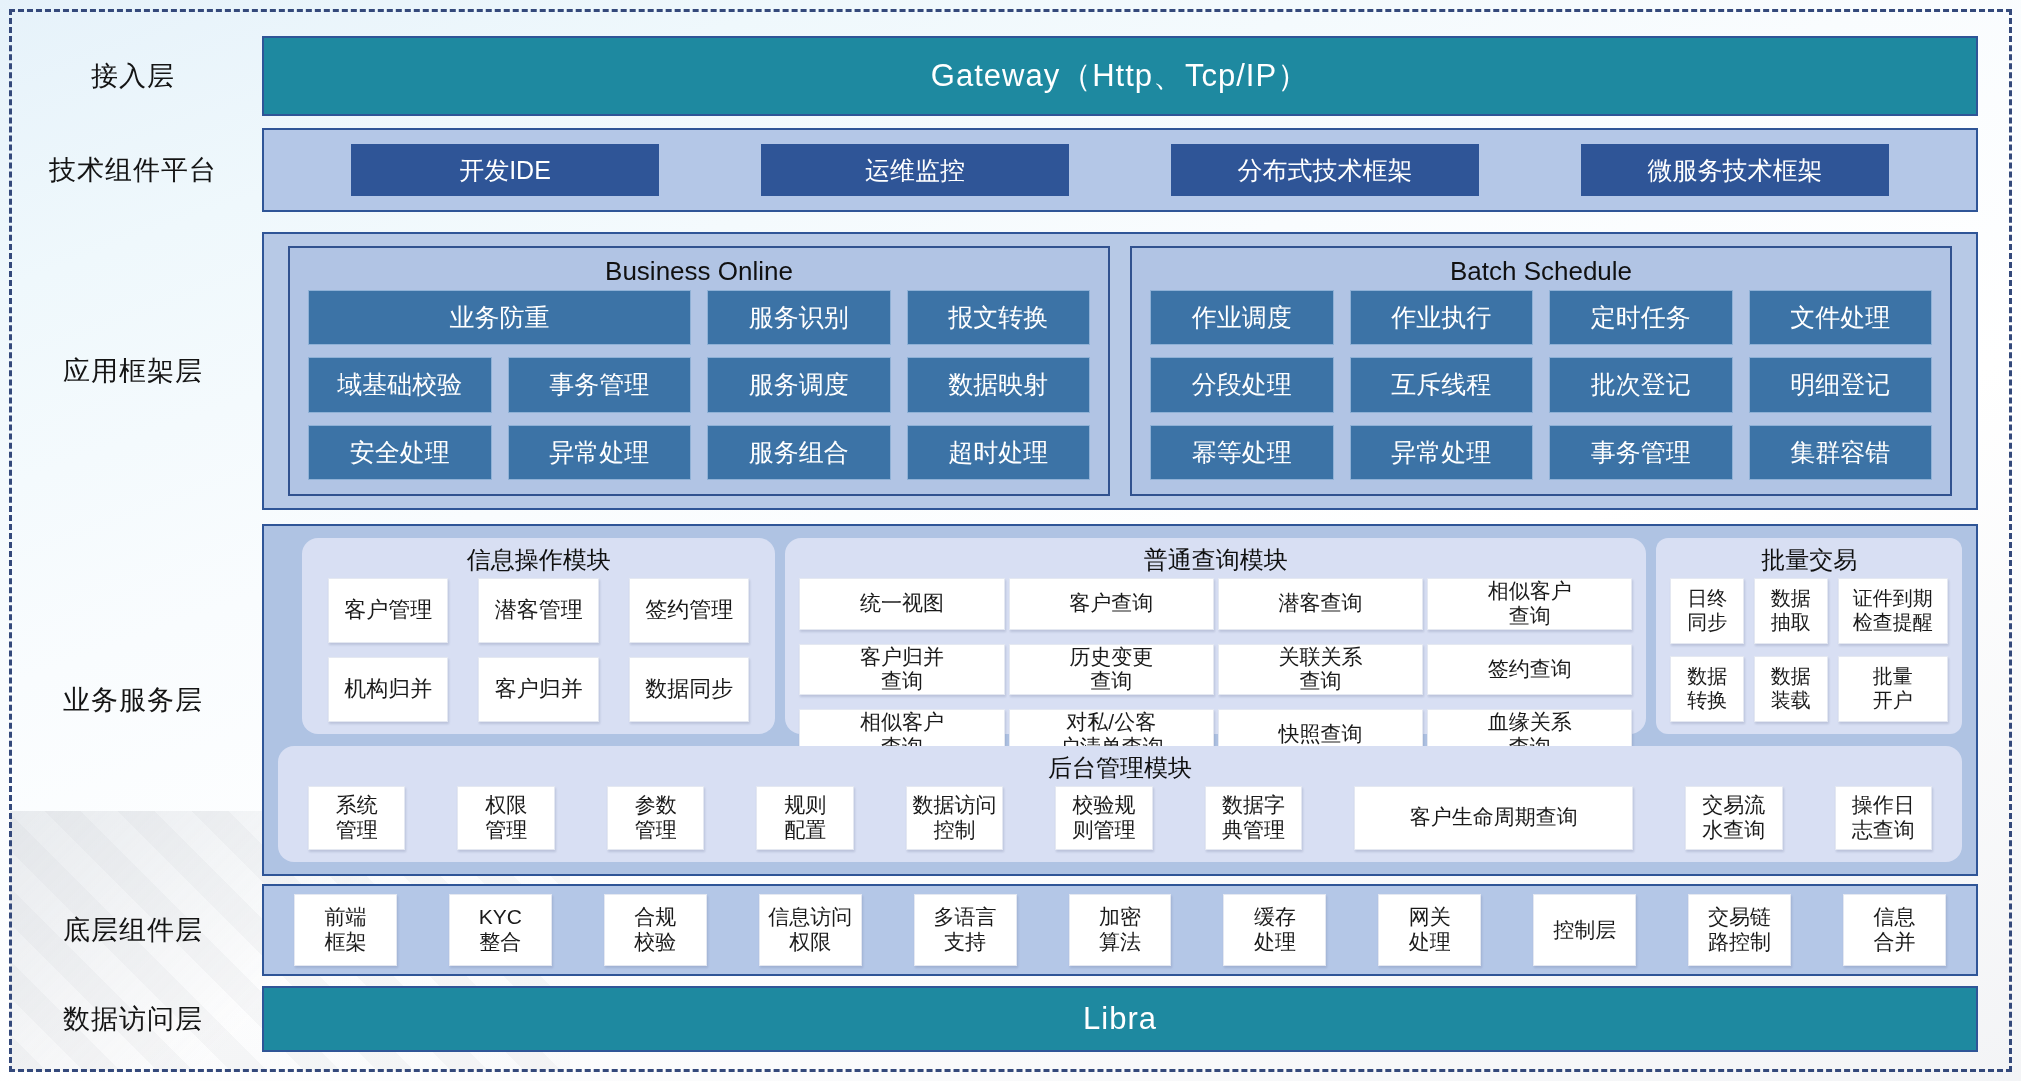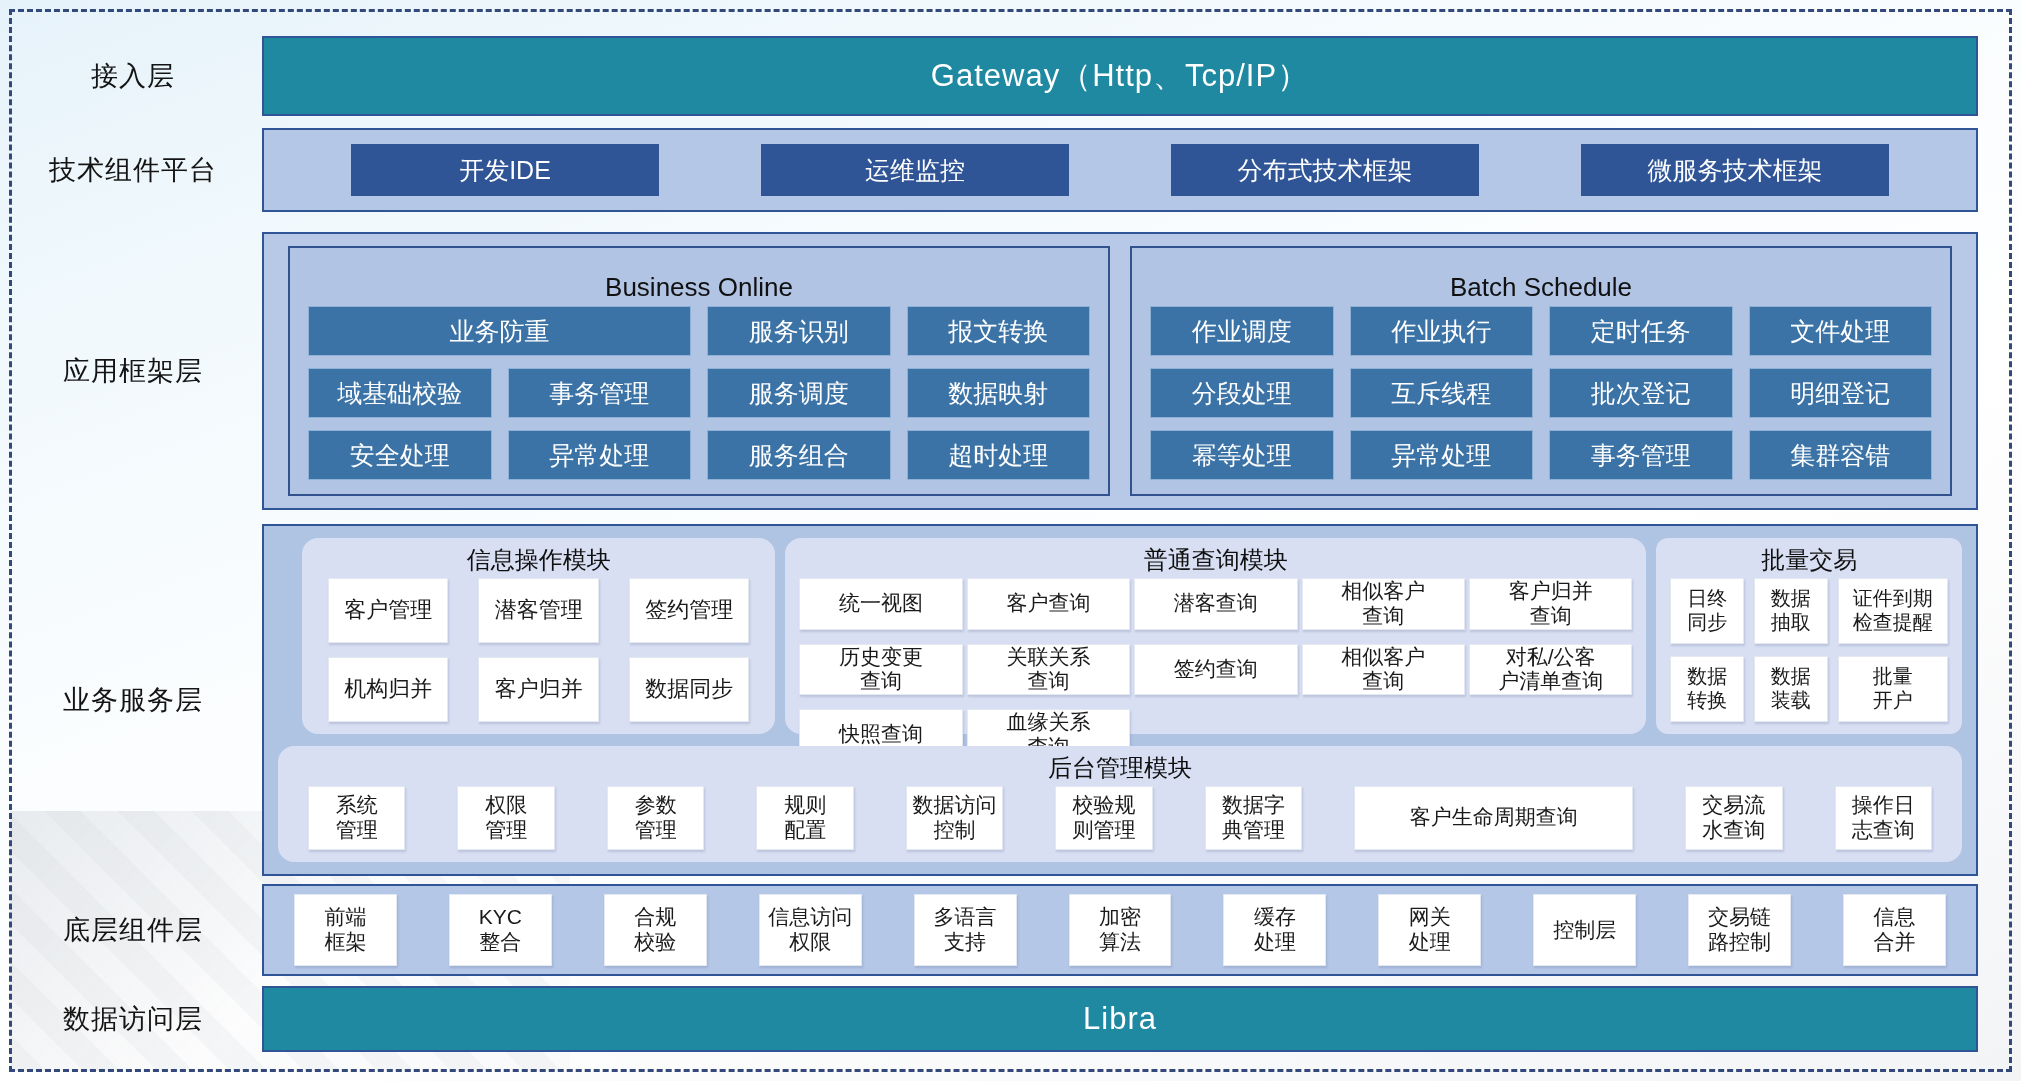--- a/index.html
+++ b/index.html
@@ -34,42 +34,42 @@
   }
   .tech-item{
     width:308px;height:52px;background:#2F5597;color:#fff;font-size:25px;
     display:flex;align-items:center;justify-content:center;flex:none;
   }
 
   .appfw{
     top:232px;height:278px;background:#B7C9E6;border:2px solid #2F5597;
     display:flex;gap:20px;padding:12px 24px;
   }
-  .af-panel{flex:1;background:#B1C4E4;border:2px solid #31528F;display:flex;flex-direction:column;padding:20px 18px 14px;box-sizing:border-box;}
+  .af-panel{flex:1;background:#B1C4E4;border:2px solid #31528F;display:flex;flex-direction:column;padding:4px 18px 14px;box-sizing:border-box;}
   .af-title{text-align:center;font-size:26px;color:#101010;height:38px;line-height:38px;}
   .af-grid{flex:1;display:grid;grid-template-columns:repeat(4,1fr);gap:12px 16px;}
   .af-btn{
     background:#3C73A6;border:1px solid #8FB1D6;color:#fff;font-size:25px;
     display:flex;align-items:center;justify-content:center;
   }
   .span2{grid-column:span 2;}
 
   .bizsvc{
     top:524px;height:352px;background:#AFC3E3;border:2px solid #2F5597;
     display:flex;flex-direction:column;gap:12px;padding:12px 14px;
   }
   .bs-top{display:flex;gap:10px;flex:1.95;min-height:0;}
   .bs-panel{background:#D8DFF3;border-radius:16px;display:flex;flex-direction:column;padding:4px 14px 12px;box-sizing:border-box;}
   .bs-title{text-align:center;font-size:24px;color:#101010;height:36px;line-height:36px;}
   .panel-info{flex:478;margin-left:24px;}
   .panel-query{flex:894;}
   .panel-batch{flex:298;border-radius:12px;}
   .bs-admin{flex:1;min-height:0;}
   .grid3{flex:1;display:grid;grid-template-columns:repeat(3,1fr);gap:14px 30px;padding:0 12px;}
-  .grid6{flex:1;display:grid;grid-template-columns:repeat(5,1fr);gap:14px 4px;}
+  .grid6{flex:1;display:grid;grid-template-columns:repeat(4,1fr);gap:14px 4px;}
   .grid3b{flex:1;display:grid;grid-template-columns:1fr 1fr 1.5fr;gap:12px 10px;}
   .wbox{
     background:#ffffff;border:1px solid #E4E8F1;box-shadow:1px 2px 2px rgba(90,100,140,.22);
     display:flex;align-items:center;justify-content:center;text-align:center;
     white-space:pre-line;color:#1a1a1a;
   }
   .grid3 .wbox{font-size:22px;}
   .grid6 .wbox{font-size:21px;line-height:1.18;}
   .grid3b .wbox{font-size:20px;line-height:1.18;}
   .admin-row{flex:1;display:flex;gap:52px;padding:0 16px;align-items:stretch;}

